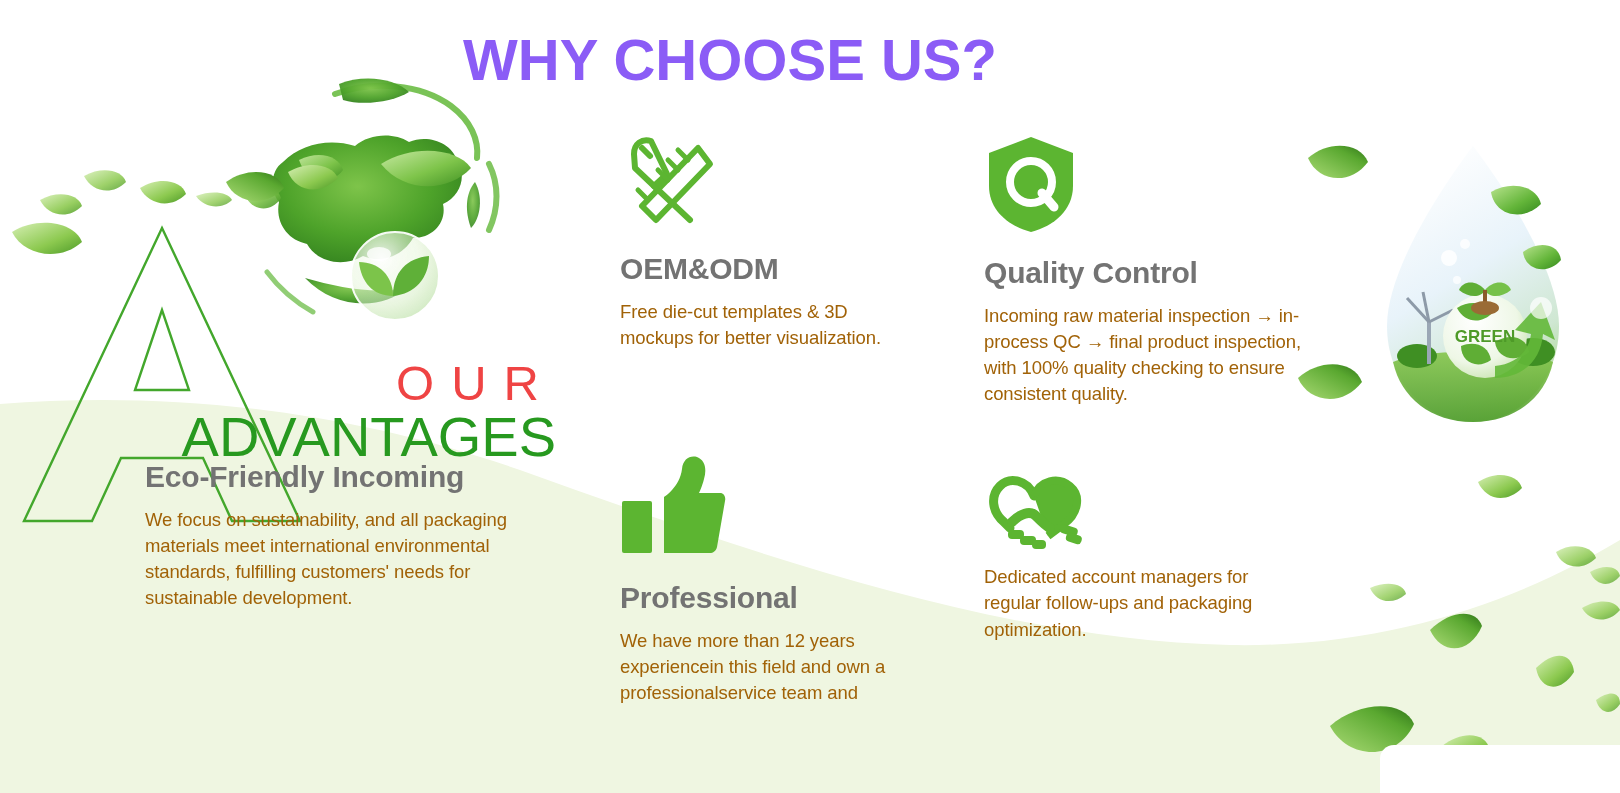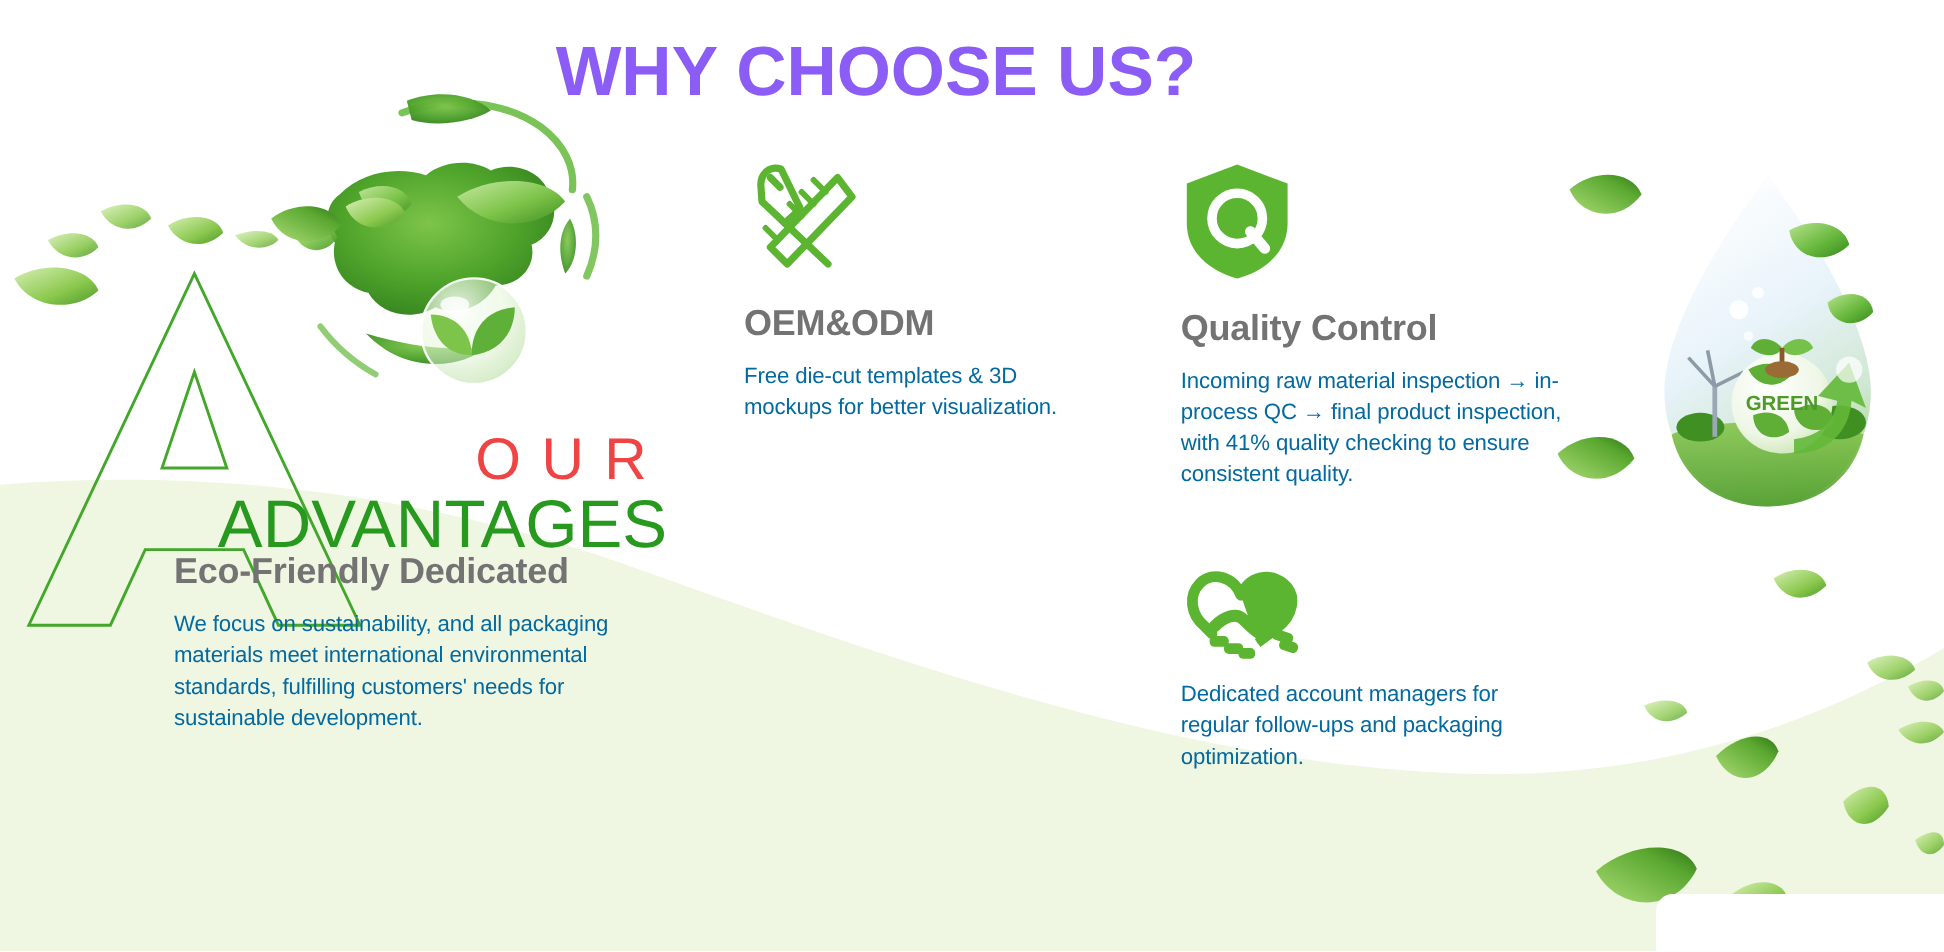--- a/index.html
+++ b/index.html
@@ -50,21 +50,21 @@
   }
 
   
   .feature { position:absolute; z-index:6; }
   .feature .f-icon { margin-bottom:10px; }
   .feature h3 {
     font-size:30px; font-weight:bold; color:#737373;
     letter-spacing:-0.2px; line-height:1.15; margin-bottom:12px;
   }
   .feature p {
-    font-size:18.5px; color:#0369a1; line-height:1.42;
+    font-size:18.5px; color:#a16207; line-height:1.42;
     letter-spacing:-0.1px;
   }
 
   
   #feat-oem      { left:620px;  top:134px; width:300px; }
   #feat-quality  { left:984px;  top:134px; width:330px; }
   #feat-eco      { left:145px;  top:460px; width:400px; }
   #feat-pro      { left:620px;  top:455px; width:290px; }
   #feat-service  { left:984px;  top:470px; width:300px; }
 
@@ -263,28 +263,38 @@
 
   <div class="feature" id="feat-quality">
     <div class="f-icon">
       <svg width="94" height="100" viewBox="0 0 94 100">
         <path d="M47,3 L89,19 L89,52 C89,76 70,92 47,98 C24,92 5,76 5,52 L5,19 Z" fill="#5cb531"></path>
         <circle cx="47" cy="48" r="21" fill="none" stroke="#ffffff" stroke-width="8"></circle>
         <line x1="58" y1="59" x2="70" y2="73" stroke="#ffffff" stroke-width="9" stroke-linecap="round"></line>
       </svg>
     </div>
     <h3>Quality Control</h3>
-    <p>Incoming raw material inspection → in-process QC → final product inspection, with 41% quality checking to ensure consistent quality.</p>
+    <p>Incoming raw material inspection → in-process QC → final product inspection, with 100% quality checking to ensure consistent quality.</p>
   </div>
 
   <div class="feature" id="feat-eco">
-    <h3>Eco-Friendly Dedicated</h3>
+    <h3>Eco-Friendly Incoming</h3>
     <p>We focus on sustainability, and all packaging materials meet international environmental standards, fulfilling customers' needs for sustainable development.</p>
   </div>
 
+  <div class="feature" id="feat-pro">
+    <div class="f-icon">
+      <svg width="106" height="100" viewBox="0 0 106 100">
+        <rect x="2" y="46" width="30" height="52" rx="2" fill="#5cb531"></rect>
+        <path d="M44,98 L44,42 C44,42 60,32 62,14 C63,4 70,0 77,2 C85,5 87,14 84,24 C82,32 79,38 79,38 L100,38 C104,38 106,42 105,46 L97,92 C96,96 93,98 90,98 Z" fill="#5cb531"></path>
+      </svg>
+    </div>
+    <h3>Professional</h3>
+    <p>We have more than 12 years experiencein this field and own a professionalservice team and</p>
+  </div>
 
   <div class="feature" id="feat-service">
     <div class="f-icon">
       <svg width="100" height="80" viewBox="0 0 100 80">
         <path d="M50,26 C44,10 26,6 16,16 C6,26 8,42 20,52 L26,58" fill="none" stroke="#5cb531" stroke-width="9" stroke-linecap="round"></path>
         <path d="M50,26 C56,10 74,6 86,16 C98,26 94,44 80,54 L64,66" fill="#5cb531" stroke="#5cb531" stroke-width="8" stroke-linejoin="round"></path>
         <path d="M28,52 C36,44 46,40 52,46 C58,52 62,56 66,58" fill="none" stroke="#5cb531" stroke-width="10" stroke-linecap="round"></path>
         <g fill="#5cb531">
           <rect x="24" y="60" width="16" height="9" rx="4"></rect>
           <rect x="36" y="66" width="16" height="9" rx="4"></rect>

